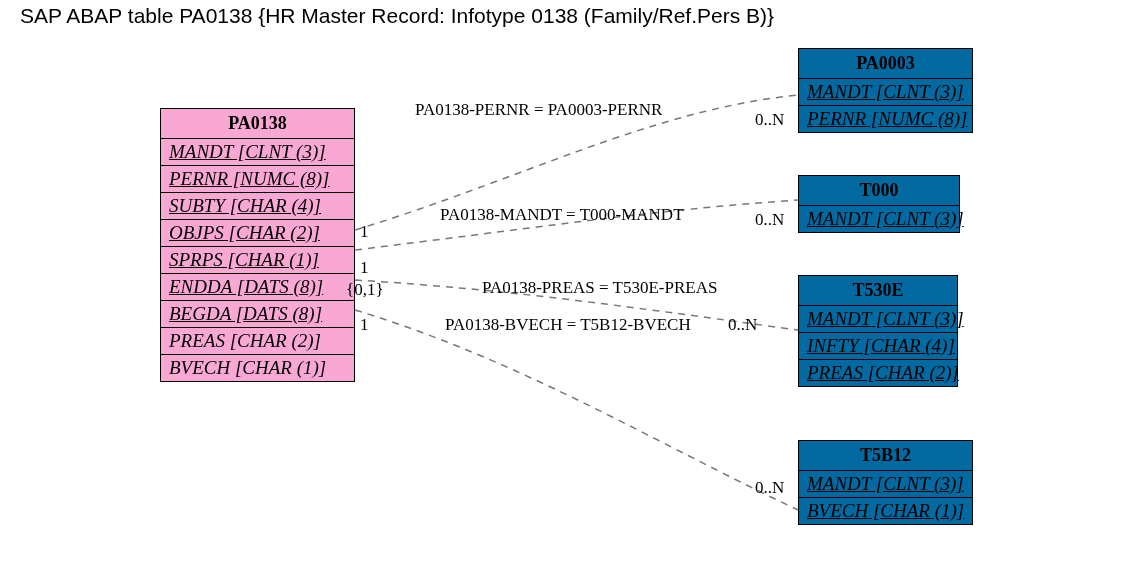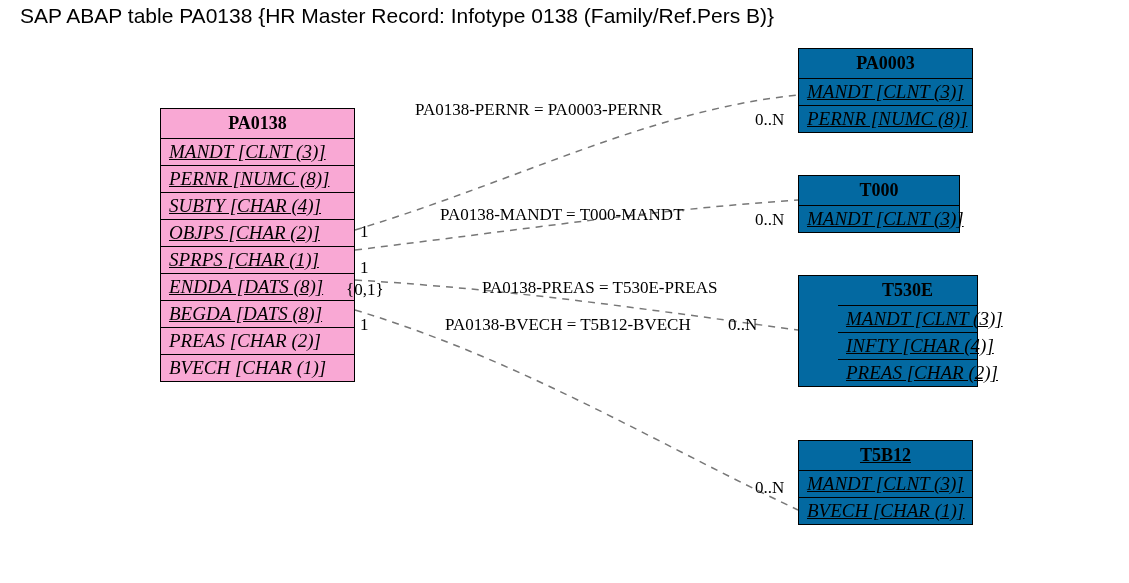--- a/index.html
+++ b/index.html
@@ -103,28 +103,28 @@
   <div class="hdr">PA0003</div>
   <div class="row"><span class="key">MANDT [CLNT (3)]</span></div>
   <div class="row"><span class="key">PERNR [NUMC (8)]</span></div>
 </div>
 
 <div class="entity rel" style="left:798px; top:175px; width:162px;">
   <div class="hdr">T000</div>
   <div class="row"><span class="key">MANDT [CLNT (3)]</span></div>
 </div>
 
-<div class="entity rel" style="left:798px; top:275px; width:180px;padding-left:39px;">
+<div class="entity rel" style="left:798px; top:275px; width:160px;">
   <div class="hdr">T530E</div>
   <div class="row"><span class="key">MANDT [CLNT (3)]</span></div>
   <div class="row"><span class="key">INFTY [CHAR (4)]</span></div>
   <div class="row"><span class="key">PREAS [CHAR (2)]</span></div>
 </div>
 
-<div class="entity rel" style="left:798px; top:440px; width:175px;text-decoration:underline;">
+<div class="entity rel" style="left:798px; top:440px; width:175px;">
   <div class="hdr">T5B12</div>
   <div class="row"><span class="key">MANDT [CLNT (3)]</span></div>
   <div class="row"><span class="key">BVECH [CHAR (1)]</span></div>
 </div>
 
 <div class="label" style="left:415px; top:100px;">PA0138-PERNR = PA0003-PERNR</div>
 <div class="label" style="left:755px; top:110px;">0..N</div>
 
 <div class="label" style="left:360px; top:222px;">1</div>
 <div class="label" style="left:440px; top:205px;">PA0138-MANDT = T000-MANDT</div>

